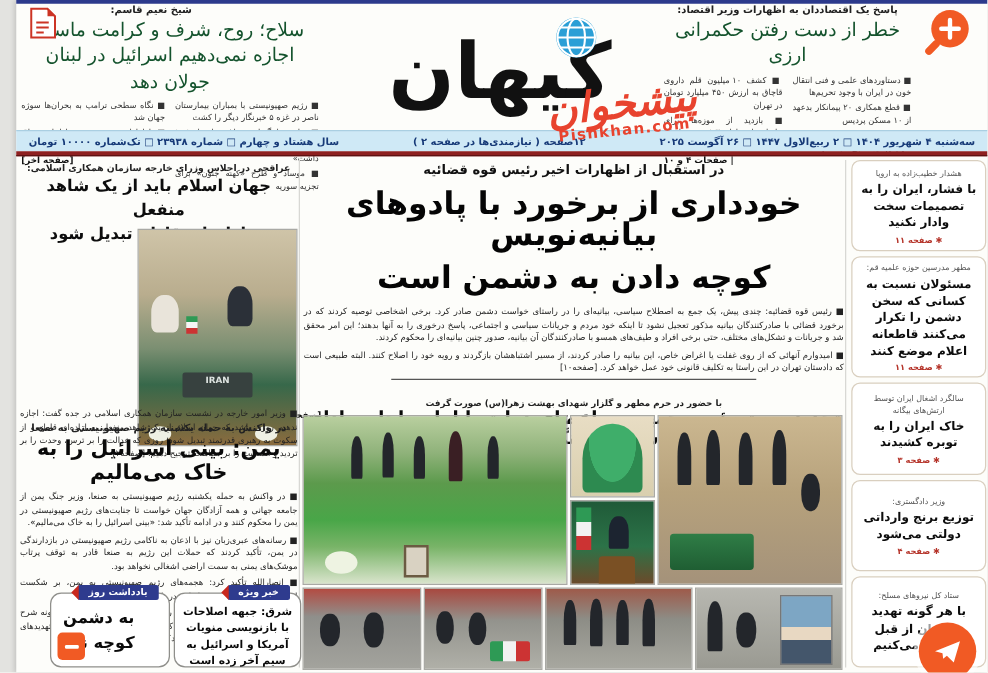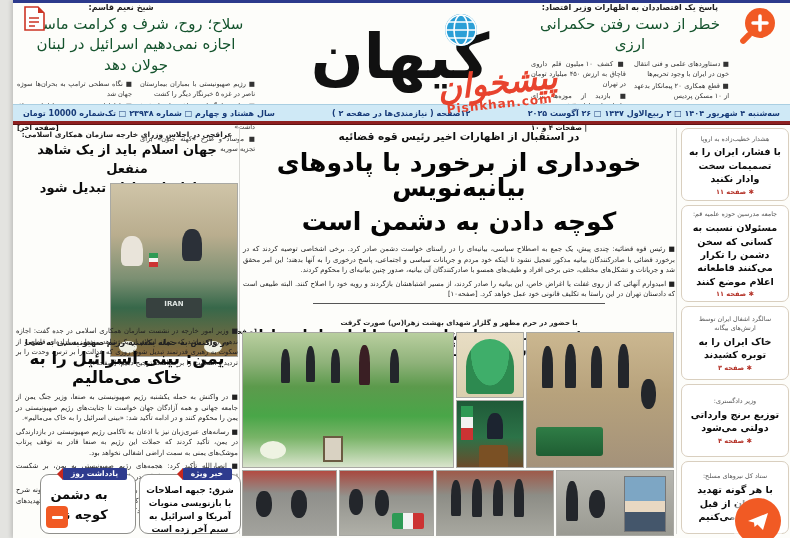--- a/index.html
+++ b/index.html
@@ -123,21 +123,21 @@
     <svg width="44" height="44" viewBox="0 0 44 44">
       <circle cx="25" cy="18" r="15" fill="#f15a24"></circle>
       <rect x="4" y="30" width="14" height="6" rx="3" transform="rotate(-45 11 33)" fill="#f15a24"></rect>
       <path d="M25 11 v14 M18 18 h14" stroke="#fff" stroke-width="3.5" stroke-linecap="round"></path>
     </svg>
   </div>
 
   <div class="infobar">
     <span>سه‌شنبه ۴ شهریور ۱۴۰۴ □ ۲ ربیع‌الاول ۱۴۴۷ □ ۲۶ آگوست ۲۰۲۵</span>
     <span>۱۲صفحه ( نیازمندی‌ها در صفحه ۲ )</span>
-    <span>سال هشتاد و چهارم □ شماره ۲۳۹۳۸ □ تک‌شماره 10000 تومان</span>
+    <span>سال هشتاد و چهارم □ شماره ۲۳۹۳۸ □ تک‌شماره ۱۰۰۰۰ تومان</span>
   </div>
   <div class="redrule"></div>
 
   <div class="vr" style="left:226px;"></div>
   <div class="vr" style="left:663px;"></div>
 
   <div class="abs" style="left:230px;top:130px;width:432px;">
     <div class="ctr leadkick">در استقبال از اظهارات اخیر رئیس قوه قضائیه</div>
     <div class="ctr leadh" style="margin-top:8px;">خودداری از برخورد با پادوهای بیانیه‌نویس</div>
     <div class="ctr leadh" style="margin-top:9px;">کوچه دادن به دشمن است</div>
@@ -246,21 +246,21 @@
     <div style="font-size:6.4px;font-weight:bold;color:#222;text-align:left;margin-top:1px;">[صفحه۲]</div>
   </div>
 
   <div class="rcol">
     <div class="rbox">
       <div class="k">هشدار خطیب‌زاده به اروپا</div>
       <div class="t">با فشار، ایران را به تصمیمات سخت وادار نکنید</div>
       <div class="p">✱ صفحه ۱۱</div>
     </div>
     <div class="rbox">
-      <div class="k">جامعه مدرسین حوزه علمیه قم:</div>
+      <div class="k">مطهر مدرسین حوزه علمیه قم:</div>
       <div class="t">مسئولان نسبت به کسانی که سخن دشمن را تکرار می‌کنند قاطعانه اعلام موضع کنند</div>
       <div class="p">✱ صفحه ۱۱</div>
     </div>
     <div class="rbox">
       <div class="k">سالگرد اشغال ایران توسط ارتش‌های بیگانه</div>
       <div class="t">خاک ایران را به توبره کشیدند</div>
       <div class="p">✱ صفحه ۳</div>
     </div>
     <div class="rbox">
       <div class="k">وزیر دادگستری:</div>

